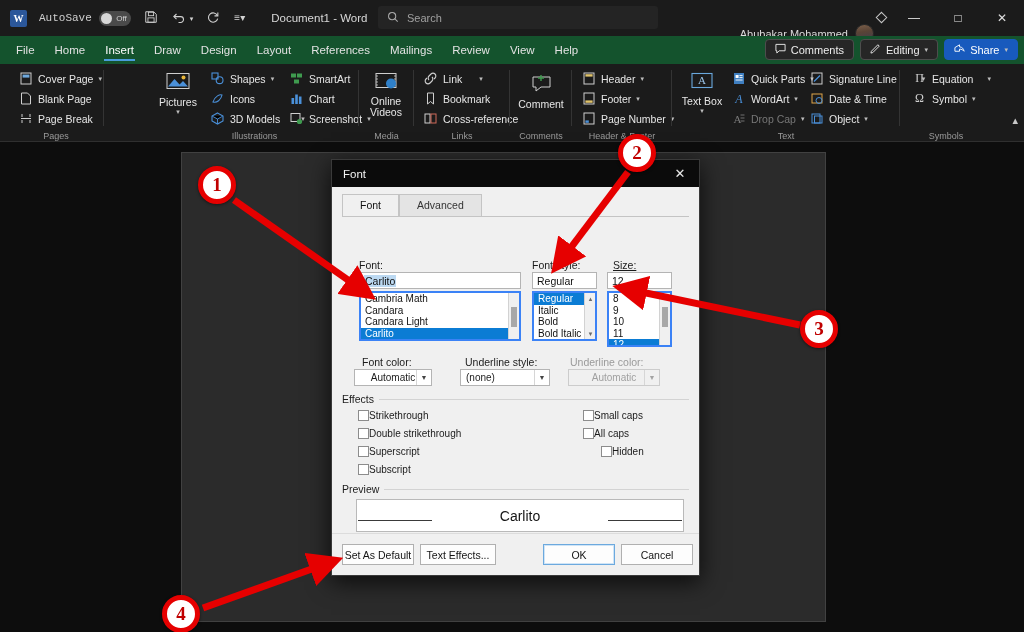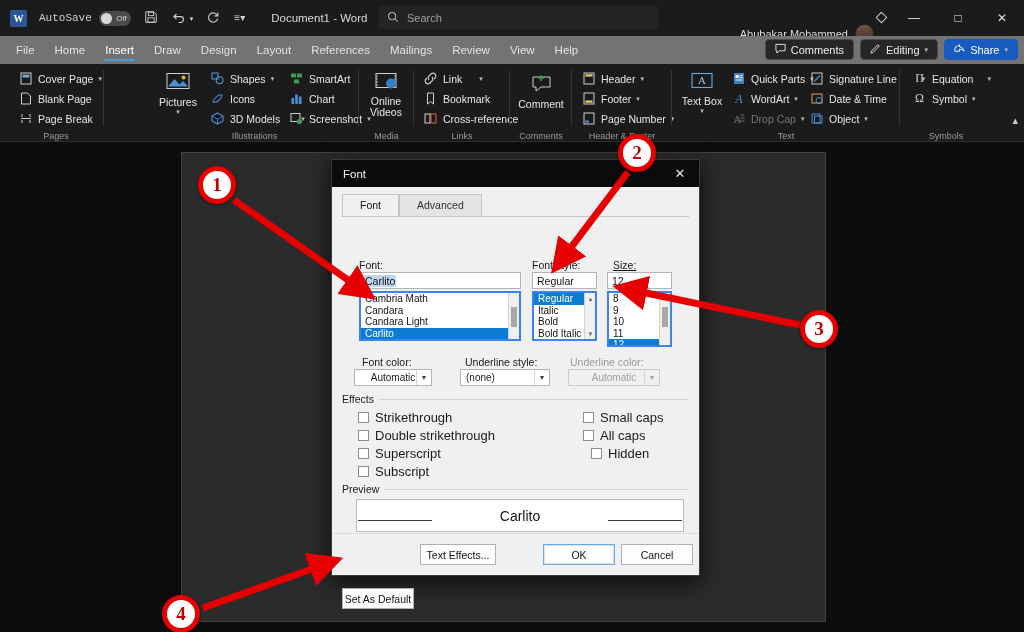--- a/index.html
+++ b/index.html
@@ -80,21 +80,21 @@
     color: #e0e0e0; font-size: 12px;
   }
   .diamond-ic {
     position: absolute; right: 136px; top: 11px;
     color: #c8c8c8; font-size: 13px;
   }
 
   
   .menurow {
     position: absolute; left: 0; top: 36px; width: 1024px; height: 28px;
-    background: #737373;
+    background: #14532d;
     display: flex; align-items: center;
   }
   .menu-item {
     color: #e2e2e2; font-size: 11.5px;
     padding: 0 10px; height: 28px;
     display: flex; align-items: center; position: relative;
   }
   .menu-item.active { color: #ffffff; }
   .menu-item.active::after {
     content: ""; position: absolute; left: 9px; right: 9px; bottom: 3px;
@@ -241,21 +241,21 @@
     color: #444; font-size: 7px;
   }
   .combo.dim .arrowbox { color: #a3a3a3; }
   .groupbox {
     position: absolute; border-top: 1px solid #d3d3d3;
   }
   .groupbox .gcap {
     position: absolute; left: 0; top: -7px; background: #f0f0f0;
     padding-right: 5px; font-size: 10.5px; color: #1b1b1b;
   }
-  .chk { position: absolute; display: flex; align-items: center; gap: 6px; font-size: 13px; }
+  .chk { position: absolute; display: flex; align-items: center; font-size: 10px; }
   .chk .box {
     width: 11px; height: 11px; background: #fff; border: 1px solid #8c8c8c;
   }
   .preview-box {
     position: absolute; background: #fff; border: 1px solid #b9b9b9;
     display: flex; align-items: center; justify-content: center;
   }
   .preview-box .ptext { font-size: 14px; color: #141414; font-family: "Liberation Sans", sans-serif; }
   .preview-box .pline {
     position: absolute; height: 1px; background: #3a3a3a; bottom: 10px;
@@ -792,37 +792,37 @@
       </div>
 
       <div class="chk" style="left:251px;top:223px;">
         <span class="box"></span>
         <span>Small caps</span>
       </div>
       <div class="chk" style="left:251px;top:241px;">
         <span class="box"></span>
         <span>All caps</span>
       </div>
-      <div class="chk" style="left:259px;top:259px;justify-content:flex-end;">
+      <div class="chk" style="left:269px;top:259px;justify-content:flex-end;">
         <span class="box"></span>
         <span>Hidden</span>
       </div>
 
       <div class="groupbox" style="left:10px;right:10px;top:302px;height:1px;">
         <div class="gcap">Preview</div>
       </div>
       <div class="preview-box" style="left:24px;top:312px;width:328px;height:33px;">
         <span class="pline" style="left:1px;width:74px;"></span>
         <span class="ptext">Carlito</span>
         <span class="pline" style="right:1px;width:74px;"></span>
       </div>
       <div class="prev-note" style="left:24px;top:350px;">This is a TrueType font. This font will be used on both printer and screen.</div>
 
       <div class="dlg-footer">
-        <div class="dbtn" style="left:10px;top:10px;width:72px;margin-top:44px;">
+        <div class="dbtn" style="left:10px;top:10px;width:72px;">
           <span>Set As Default</span>
         </div>
         <div class="dbtn" style="left:88px;top:10px;width:76px;">
           <span>Text Effects...</span>
         </div>
         <div class="dbtn primary" style="left:211px;top:10px;width:72px;">
           <span>OK</span>
         </div>
         <div class="dbtn" style="left:289px;top:10px;width:72px;">
           <span>Cancel</span>

